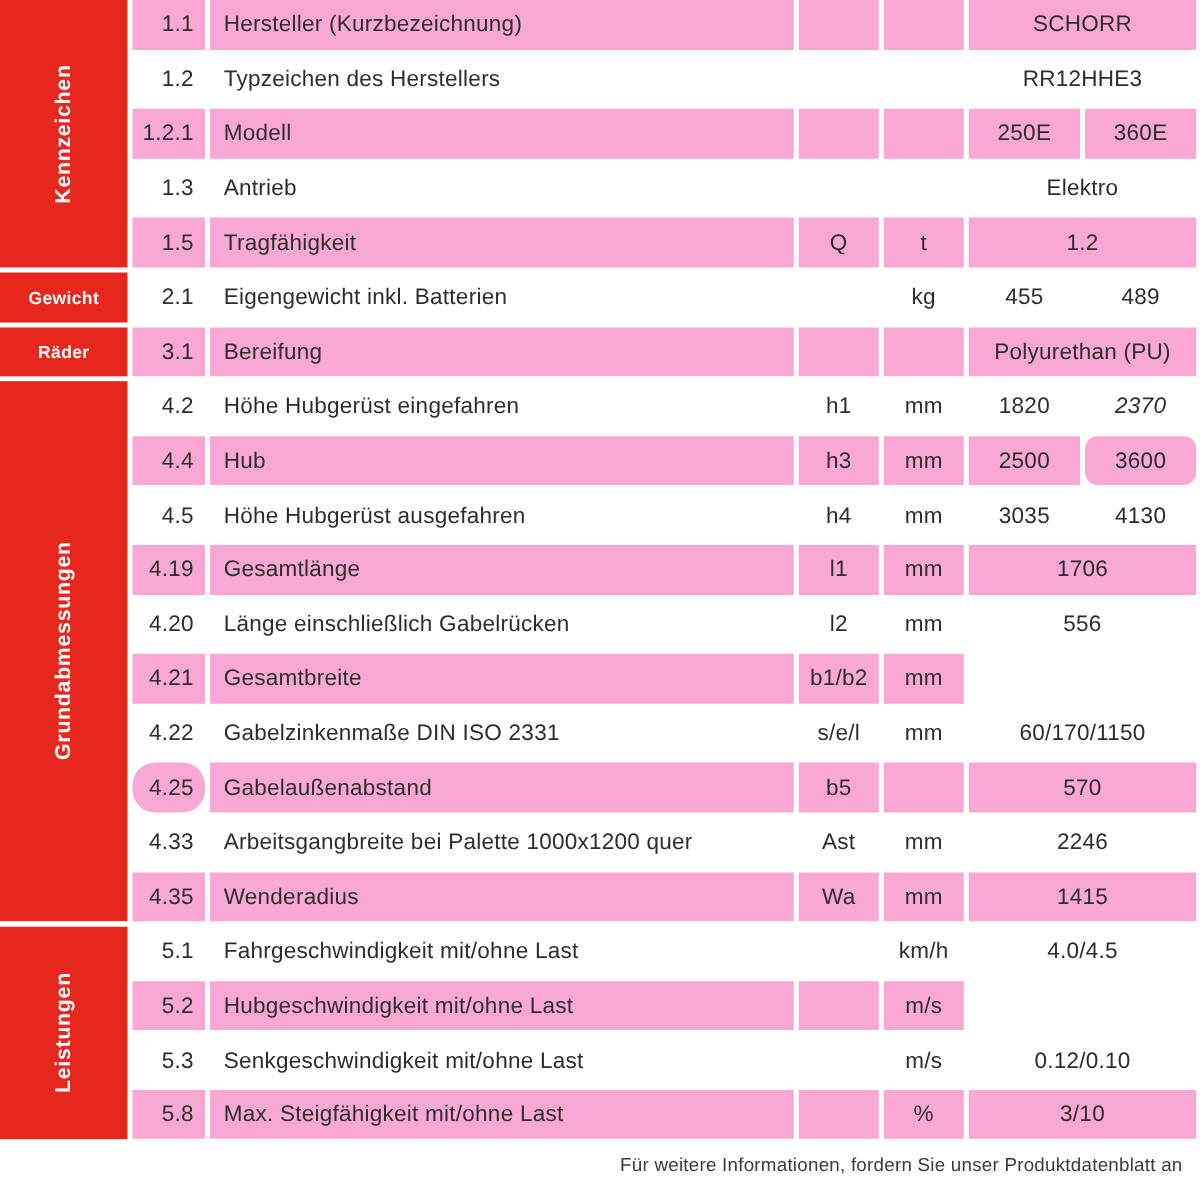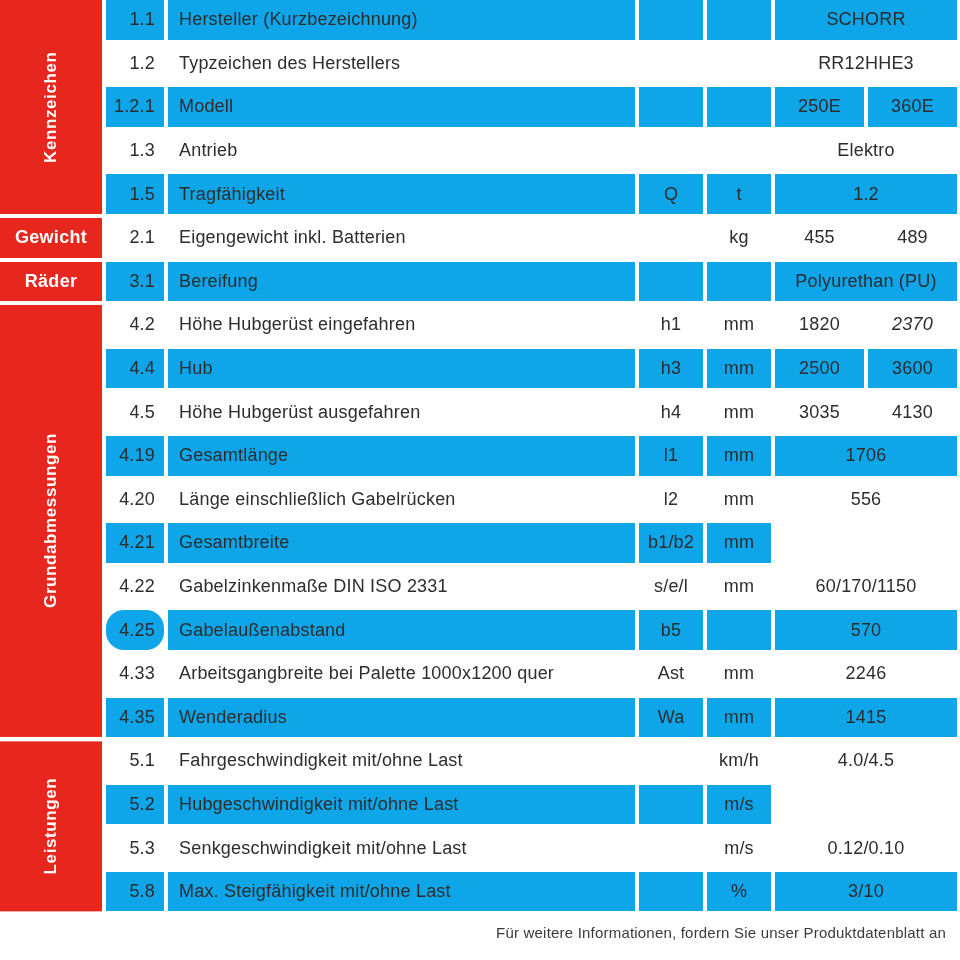--- a/index.html
+++ b/index.html
@@ -13,30 +13,30 @@
     display:grid;
     grid-template-columns:102px 58px 467px 64px 64px 89px 89px;
     grid-auto-rows:39.6px;
     column-gap:4px;row-gap:4px;
   }
   .cell{
     display:flex;align-items:center;
     font-size:18px;letter-spacing:.2px;
     background:#ffffff;white-space:nowrap;overflow:hidden;
   }
-  .cell.gray{background:#0ea5e9;}
+  .cell.gray{background:#f9a8d4;}
   .cell.num{justify-content:flex-end;padding-right:9px;}
   .cell.desc{justify-content:flex-start;padding-left:11px;}
   .cell.sym,.cell.unit,.cell.val{justify-content:center;}
   .section{
     grid-column:1;
     color:#ffffff;display:flex;align-items:center;justify-content:center;
     font-weight:bold;text-align:center;
   }
-  .section.horizontal{font-size:18px;letter-spacing:.3px;}
+  .section.horizontal{font-size:14px;letter-spacing:.3px;}
   .section.vertical{
     font-size:17px;letter-spacing:.6px;
     writing-mode:vertical-rl;transform:rotate(180deg);
   }
   .footer{
     margin-top:13px;text-align:right;padding-right:14px;
     font-size:15px;color:#3b3b3b;letter-spacing:.2px;
   }
 </style>
 </head>
@@ -90,21 +90,21 @@
       <div class="cell desc" style="grid-area: 8 / 3;">Höhe Hubgerüst eingefahren</div>
       <div class="cell sym" style="grid-area: 8 / 4;">h1</div>
       <div class="cell unit" style="grid-area: 8 / 5;">mm</div>
       <div class="cell val" style="grid-area: 8 / 6;">1820</div>
       <div class="cell val" style="grid-area: 8 / 7; font-style: italic;">2370</div>
       <div class="cell num gray" style="grid-area: 9 / 2;">4.4</div>
       <div class="cell desc gray" style="grid-area: 9 / 3;">Hub</div>
       <div class="cell sym gray" style="grid-area: 9 / 4;">h3</div>
       <div class="cell unit gray" style="grid-area: 9 / 5;">mm</div>
       <div class="cell val gray" style="grid-area: 9 / 6;">2500</div>
-      <div class="cell val gray" style="grid-area: 9 / 7;">3600</div>
+      <div class="cell val gray" style="grid-area: 9 / 7; border-radius: 10px;">3600</div>
       <div class="cell num" style="grid-area: 10 / 2;">4.5</div>
       <div class="cell desc" style="grid-area: 10 / 3;">Höhe Hubgerüst ausgefahren</div>
       <div class="cell sym" style="grid-area: 10 / 4;">h4</div>
       <div class="cell unit" style="grid-area: 10 / 5;">mm</div>
       <div class="cell val" style="grid-area: 10 / 6;">3035</div>
       <div class="cell val" style="grid-area: 10 / 7;">4130</div>
       <div class="cell num gray" style="grid-area: 11 / 2;">4.19</div>
       <div class="cell desc gray" style="grid-area: 11 / 3;">Gesamtlänge</div>
       <div class="cell sym gray" style="grid-area: 11 / 4;">l1</div>
       <div class="cell unit gray" style="grid-area: 11 / 5;">mm</div>

